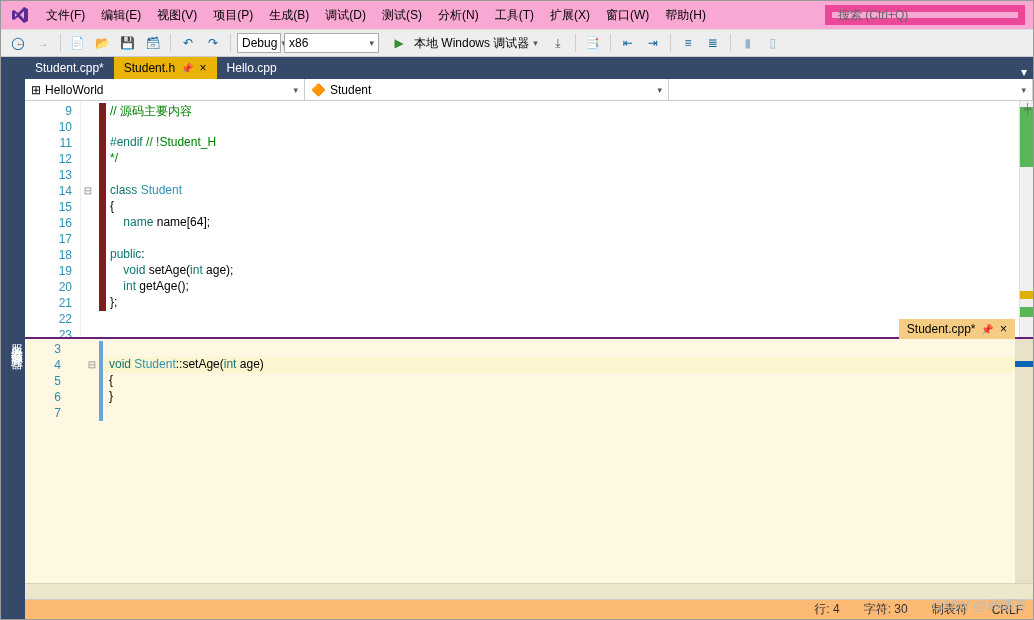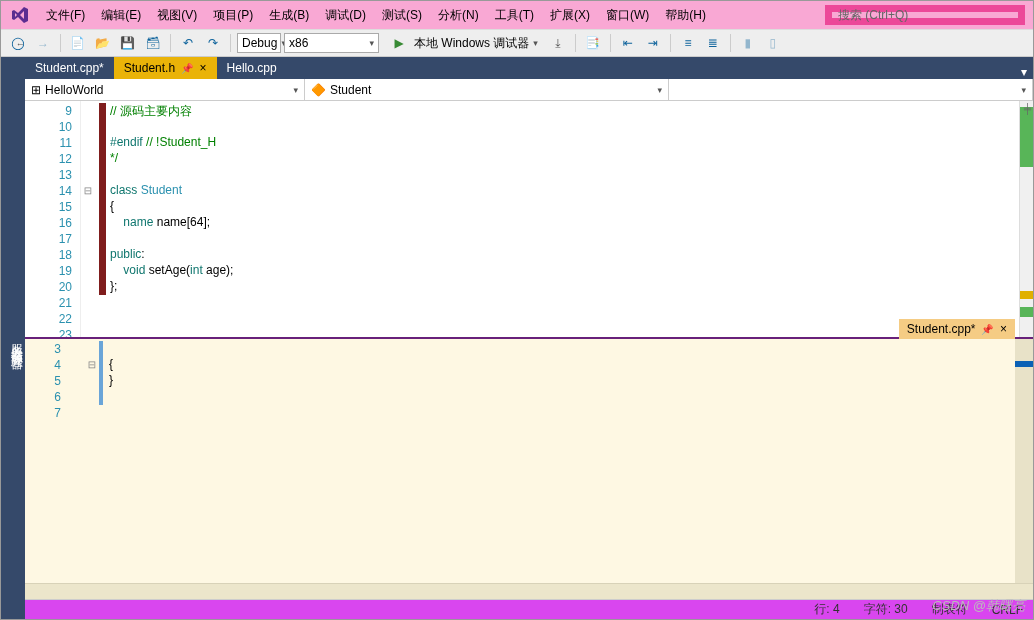--- a/index.html
+++ b/index.html
@@ -43,21 +43,21 @@
 .peek-gutter{width:60px;text-align:right;color:#2b91af;padding-right:24px;line-height:16px;padding-top:2px}
 .peek-gutter div{height:16px}
 .peek-fold{width:14px;background:transparent;padding-top:2px}
 .peek-fold div{height:16px;text-align:center;color:#888;font-size:10px;line-height:16px}
 .peek-code{flex:1;padding-top:2px}
 .peek-code .ln{height:16px;white-space:pre;border-left:4px solid #6aa5d8;padding-left:6px}
 .peek-code .hl{background:#fdf5d0}
 .peek-right{width:18px;background:#e8e2c8;position:relative}
 .peek-right .marker{position:absolute;right:0;width:18px;height:6px;background:#0b61b5}
 .peek-hscroll{height:16px;background:#ece6cb;border-top:1px solid #d8d2b8}
-.status-bar{height:20px;background:#d946ef;border-top:1px solid #ccc;display:flex;align-items:center;justify-content:flex-end;padding:0 10px;gap:24px;font-size:11px;color:#333}
+.status-bar{height:20px;background:#fdba74;border-top:1px solid #ccc;display:flex;align-items:center;justify-content:flex-end;padding:0 10px;gap:24px;font-size:11px;color:#333}
 .watermark{position:absolute;bottom:4px;right:8px;color:#bbb;font-size:13px;font-style:italic}
 .chev{font-size:9px;color:#555}
 .right-track{width:14px;background:#f0f0f0;border-left:1px solid #ddd}
 .right-track .mk{width:14px;height:5px;background:#58b558}
 .right-track .mk2{background:#e0b000}
 .code-wrap{display:flex;flex-direction:column;flex:1;overflow:hidden}
 </style>
 </head>
 <body>
 
@@ -200,20 +200,21 @@
             <div class="ln"></div>
             <div class="ln"><span class="c-blue">#endif</span> <span class="c-green">// !Student_H</span></div>
             <div class="ln"><span class="c-green">*/</span></div>
             <div class="ln"></div>
             <div class="ln"><span class="c-blue">class</span> <span class="c-teal">Student</span></div>
             <div class="ln">{</div>
             <div class="ln">    <span class="c-blue">name</span> name[64];</div>
             <div class="ln"></div>
             <div class="ln"><span class="c-blue">public</span>:</div>
             <div class="ln">    <span class="c-blue">void</span> setAge(<span class="c-blue">int</span> age);</div>
+            <div class="ln">    <span class="c-blue">int</span> getAge();</div>
             <div class="ln">};</div>
           </div>
         <div class="right-track">
           <div style="height:6px"></div>
           <div class="mk" style="height:60px"></div>
           <div style="height:120px"></div>
           <div class="mk mk2" style="height:8px;margin-top:4px"></div>
           <div class="mk" style="height:10px;margin-top:8px"></div>
         </div>
 
@@ -236,20 +237,21 @@
             </div>
           <div class="peek-fold" id="fold-peek">
               <div></div>
               <div>⊟</div>
               <div></div>
               <div></div>
               <div></div>
             </div>
           <div class="peek-code" id="body-peek">
               <div class="ln "></div>
+              <div class="ln hl"><span class="c-blue">void</span> <span class="c-teal">Student</span>::setAge(<span class="c-blue">int</span> age)</div>
               <div class="ln ">{</div>
               <div class="ln ">}</div>
               <div class="ln "></div>
             </div>
           <div class="peek-right">
             <div class="marker" style="top:22px"></div>
           </div>
         </div>
         <div class="peek-hscroll"></div>
         <div class="status-bar">

